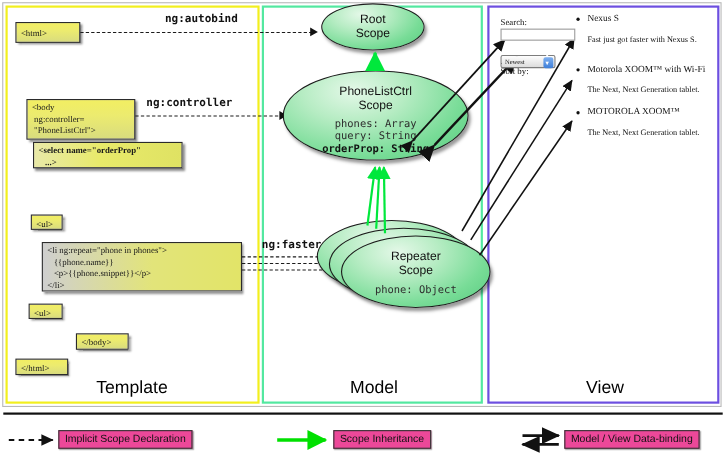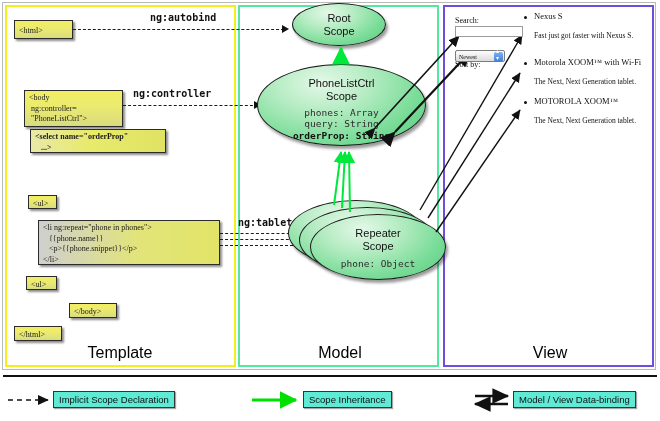--- a/index.html
+++ b/index.html
@@ -62,21 +62,21 @@
   .view-select .knob{position:absolute;right:1px;top:1px;width:9px;height:10px;border-radius:2px;
     background:linear-gradient(to bottom,#7fb0f0,#3d7ed8);}
   .view-select .knob:after{content:"\25B4\A\25BE";position:absolute;left:2px;top:-4px;color:#fff;font-size:6px;line-height:7px;white-space:pre;}
   .phone-item{position:absolute;font-family:"Liberation Serif",serif;color:#111;}
   .phone-name{font-size:8.5px;}
   .phone-snippet{font-size:7.5px;}
   .bullet{position:absolute;width:3px;height:3px;border-radius:50%;background:#111;}
 
   
   .legend-rule{position:absolute;left:3px;top:375px;width:654px;height:0;border-top:2px solid #111;}
-  .legend-box{position:absolute;box-sizing:border-box;border:1px solid #333;background:#5eead4;
+  .legend-box{position:absolute;box-sizing:border-box;border:1px solid #333;background:#ec4899;
     box-shadow:1px 1px 1px rgba(0,0,0,0.35);font-family:"Liberation Sans",sans-serif;font-size:9.5px;color:#111;
     padding:2px 5px;white-space:nowrap;}
 </style>
 </head>
 <body>
 
 <div id="root">
 
   <div class="frame"></div>
 
@@ -114,21 +114,21 @@
   <div class="dashline" style="left:123px;top:105px;width:135px;"></div>
   <div class="arrowhead" style="left:254px;top:101px;"></div>
   <div class="conn-label" style="left:133px;top:88px;">ng:controller</div>
 
   <div class="dashline" style="left:220px;top:233px;width:80px;"></div>
   <div class="dashline" style="left:220px;top:239px;width:84px;"></div>
   <div class="dashline" style="left:220px;top:245px;width:88px;"></div>
   <div class="arrowhead" style="left:297px;top:229px;"></div>
   <div class="arrowhead" style="left:301px;top:235px;"></div>
   <div class="arrowhead" style="left:305px;top:241px;"></div>
-  <div class="conn-label" style="left:238px;top:217px;">ng:tablet</div>
+  <div class="conn-label" style="left:238px;top:217px;">ng:faster</div>
 
   <div class="ellipse" style="left:292px;top:3px;width:94px;height:43px;padding-top:8px;">
     <div class="title">Root</div>
     <div class="title">Scope</div>
   </div>
 
   <div class="ellipse" style="left:257px;top:64px;width:169px;height:82px;padding-top:12px;">
     <div class="title">PhoneListCtrl</div>
     <div class="title">Scope</div>
     <div class="props" style="margin-top:4px;">

